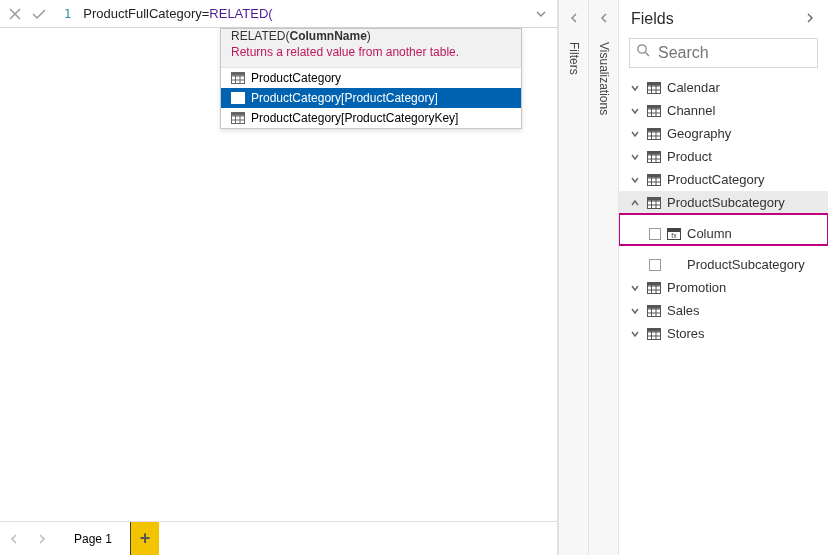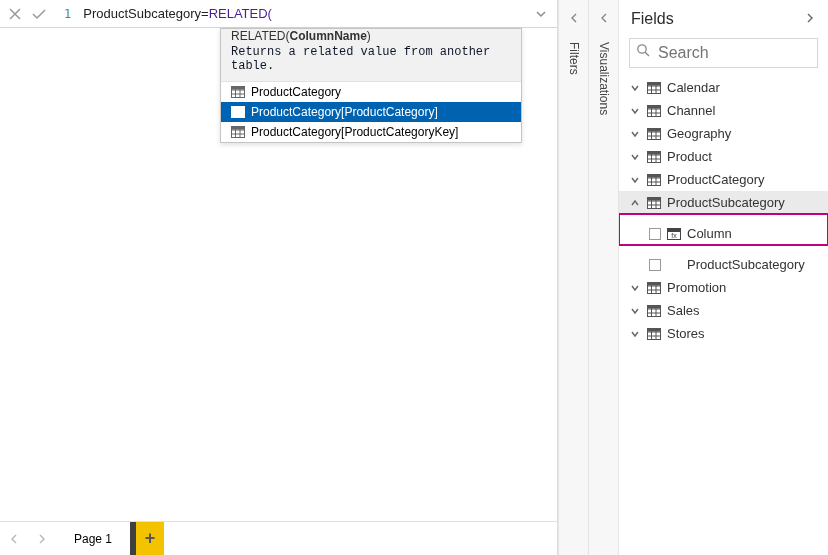--- a/index.html
+++ b/index.html
@@ -13,30 +13,30 @@
   .formula-input { flex: 1; font-family: Consolas, monospace; font-size: 13px; border: none; outline: none; }
   .formula-text .plain { color: #222; }
   .formula-text .func { color: #4c1d95; }
   .expand-btn { width: 20px; height: 20px; display:flex; align-items:center; justify-content:center; color:#666; margin-left:auto;}
   
   .tooltip { position: absolute; top: 28px; left: 220px; width: 302px; border: 1px solid #c5c5c5; background: #fff; box-shadow: 0 2px 5px rgba(0,0,0,0.12); font-size: 12px; z-index: 10;}
   .tooltip-head { background: #f1f1f1; padding: 0 10px 8px; border-bottom: 1px solid #e2e2e2;}
   .tt-sig { color: #333; }
   .tt-sig .fn { font-weight: 400; }
   .tt-sig .arg { font-weight: 700; }
-  .tt-desc { color: #0f172a; margin-top: 2px; font-family: Liberation Mono, monospace; }
+  .tt-desc { color: #be185d; margin-top: 2px; }
   .tt-list { max-height: 140px; overflow:auto; }
   .tt-item { display:flex; align-items:center; gap:6px; padding: 3px 10px; font-size: 12px; cursor:pointer; }
   .tt-item.selected { background: #0063b1; color: #fff; }
   .tt-icon svg { display:block; }
   
   .canvas-body { flex:1; }
   .page-tabs { display:flex; align-items:center; height: 34px; border-top:1px solid #e0e0e0; background:#fff; }
   .pt-nav { width:28px; height:34px; display:flex; align-items:center; justify-content:center; color:#bbb; }
-  .pt-tab { padding: 0 18px; height:100%; display:flex; align-items:center; font-size:12px; border-right:6px solid #404040;}
+  .pt-tab { padding: 0 18px; height:100%; display:flex; align-items:center; font-size:12px; border-right:1px solid #404040;}
   .pt-add { width:28px; height:34px; display:flex; align-items:center; justify-content:center; background:#f3c300; color:#555; font-size:18px; font-weight:700;}
   
   .side-rails { display:flex; flex-direction:row; }
   .rail { width: 30px; border-left:1px solid #e4e4e4; background:#f7f7f7; display:flex; flex-direction:column; align-items:center; padding-top:10px; gap:8px; }
   .rail .collapse-icon { color:#777; }
   .rail-label { writing-mode: vertical-rl; font-size:12px; color:#444; margin-top:6px;}
   
   .fields-pane { width: 210px; border-left:1px solid #e4e4e4; display:flex; flex-direction:column; background:#fff;}
   .fp-head { display:flex; align-items:center; justify-content:space-between; padding: 10px 12px 8px; text-align: center; }
   .fp-title { font-size: 16px; font-weight:400; color:#2c2c2c;}
@@ -66,21 +66,21 @@
         <svg width="14" height="14" viewBox="0 0 14 14" fill="none">
             <path d="M2 2 L12 12 M12 2 L2 12" stroke="#999" stroke-width="1.5"></path>
           </svg>
       </div>
       <div class="formula-btn">
         <svg width="16" height="14" viewBox="0 0 16 14" fill="none">
             <path d="M2 7 L6 11 L14 3" stroke="#999" stroke-width="1.5"></path>
           </svg>
       </div>
       <span class="line-no">1</span>
-      <div class="formula-input formula-text"><span class="plain">ProductSubcategory=</span><span class="func">RELATED(</span></div>
+      <div class="formula-input formula-text"><span class="plain">ProductFullCategory=</span><span class="func">RELATED(</span></div>
       <div class="expand-btn">
         <svg width="12" height="12" viewBox="0 0 12 12">
             <path d="M2 4 L6 8 L10 4" fill="none" stroke="#888" stroke-width="1.4"></path>
           </svg>
       </div>
     </div>
 
     <div class="tooltip">
       <div class="tooltip-head">
         <div class="tt-sig"><span class="fn">RELATED</span>(<span class="arg">ColumnName</span>)</div>

